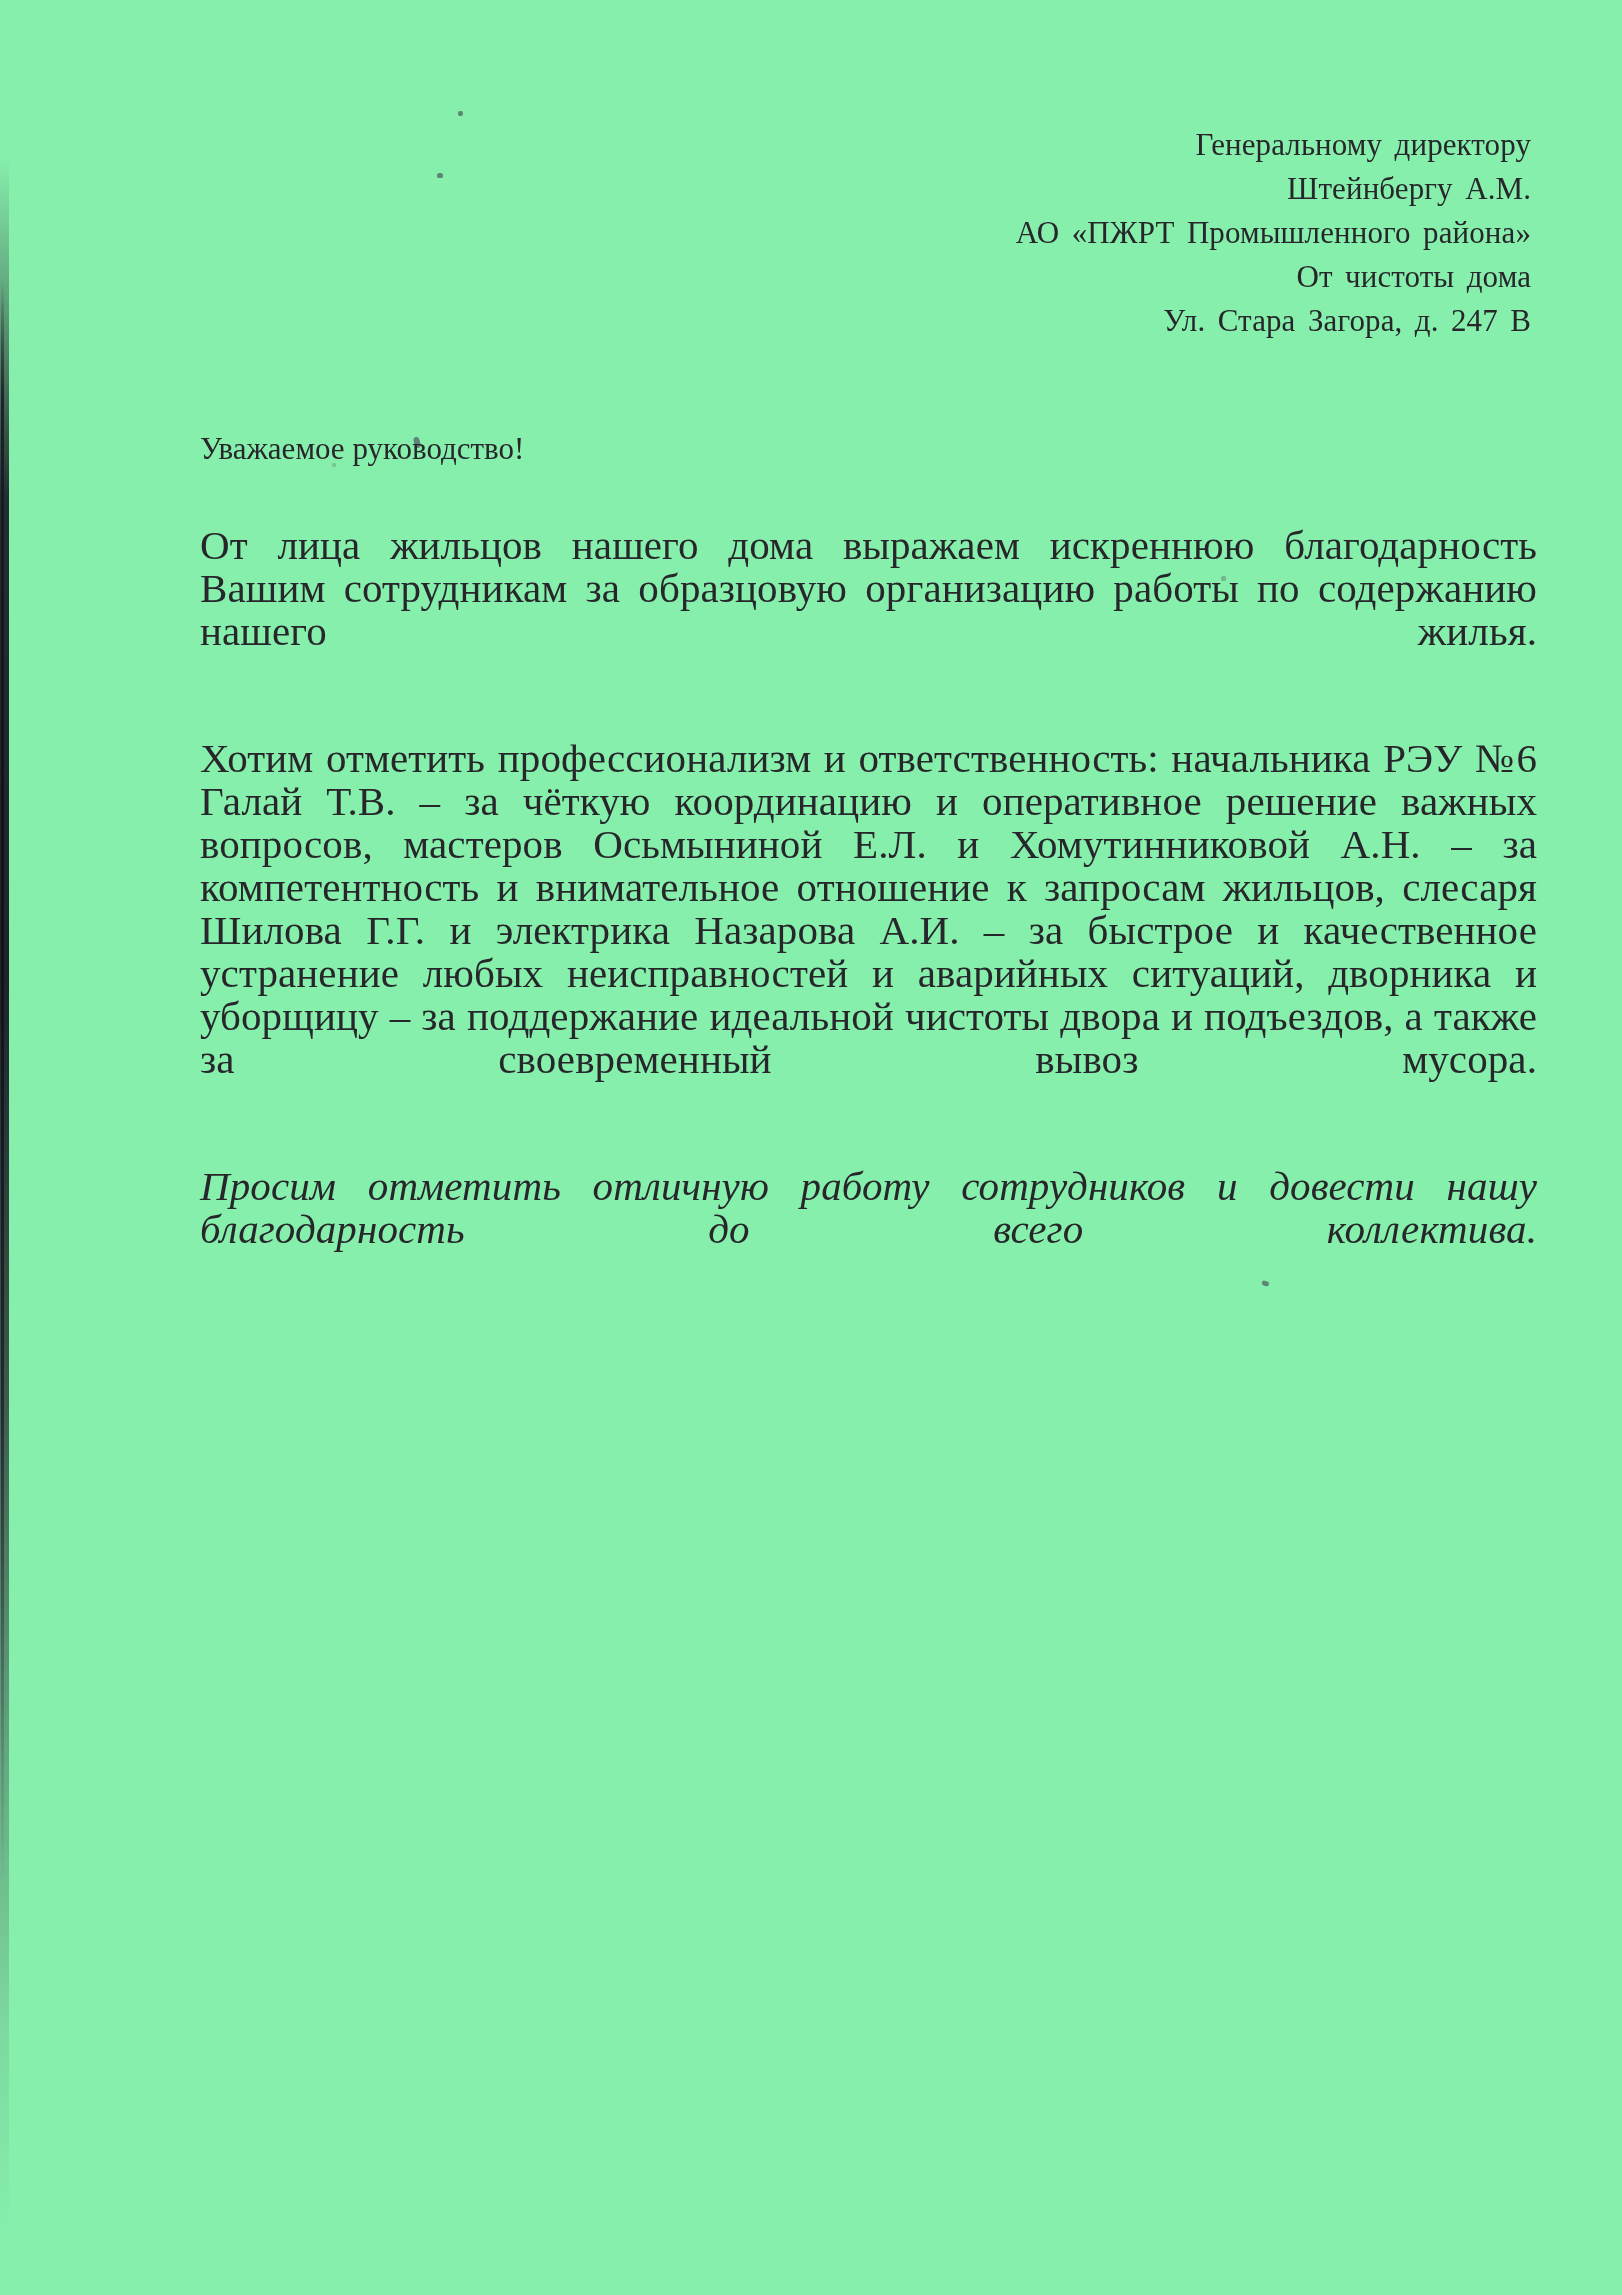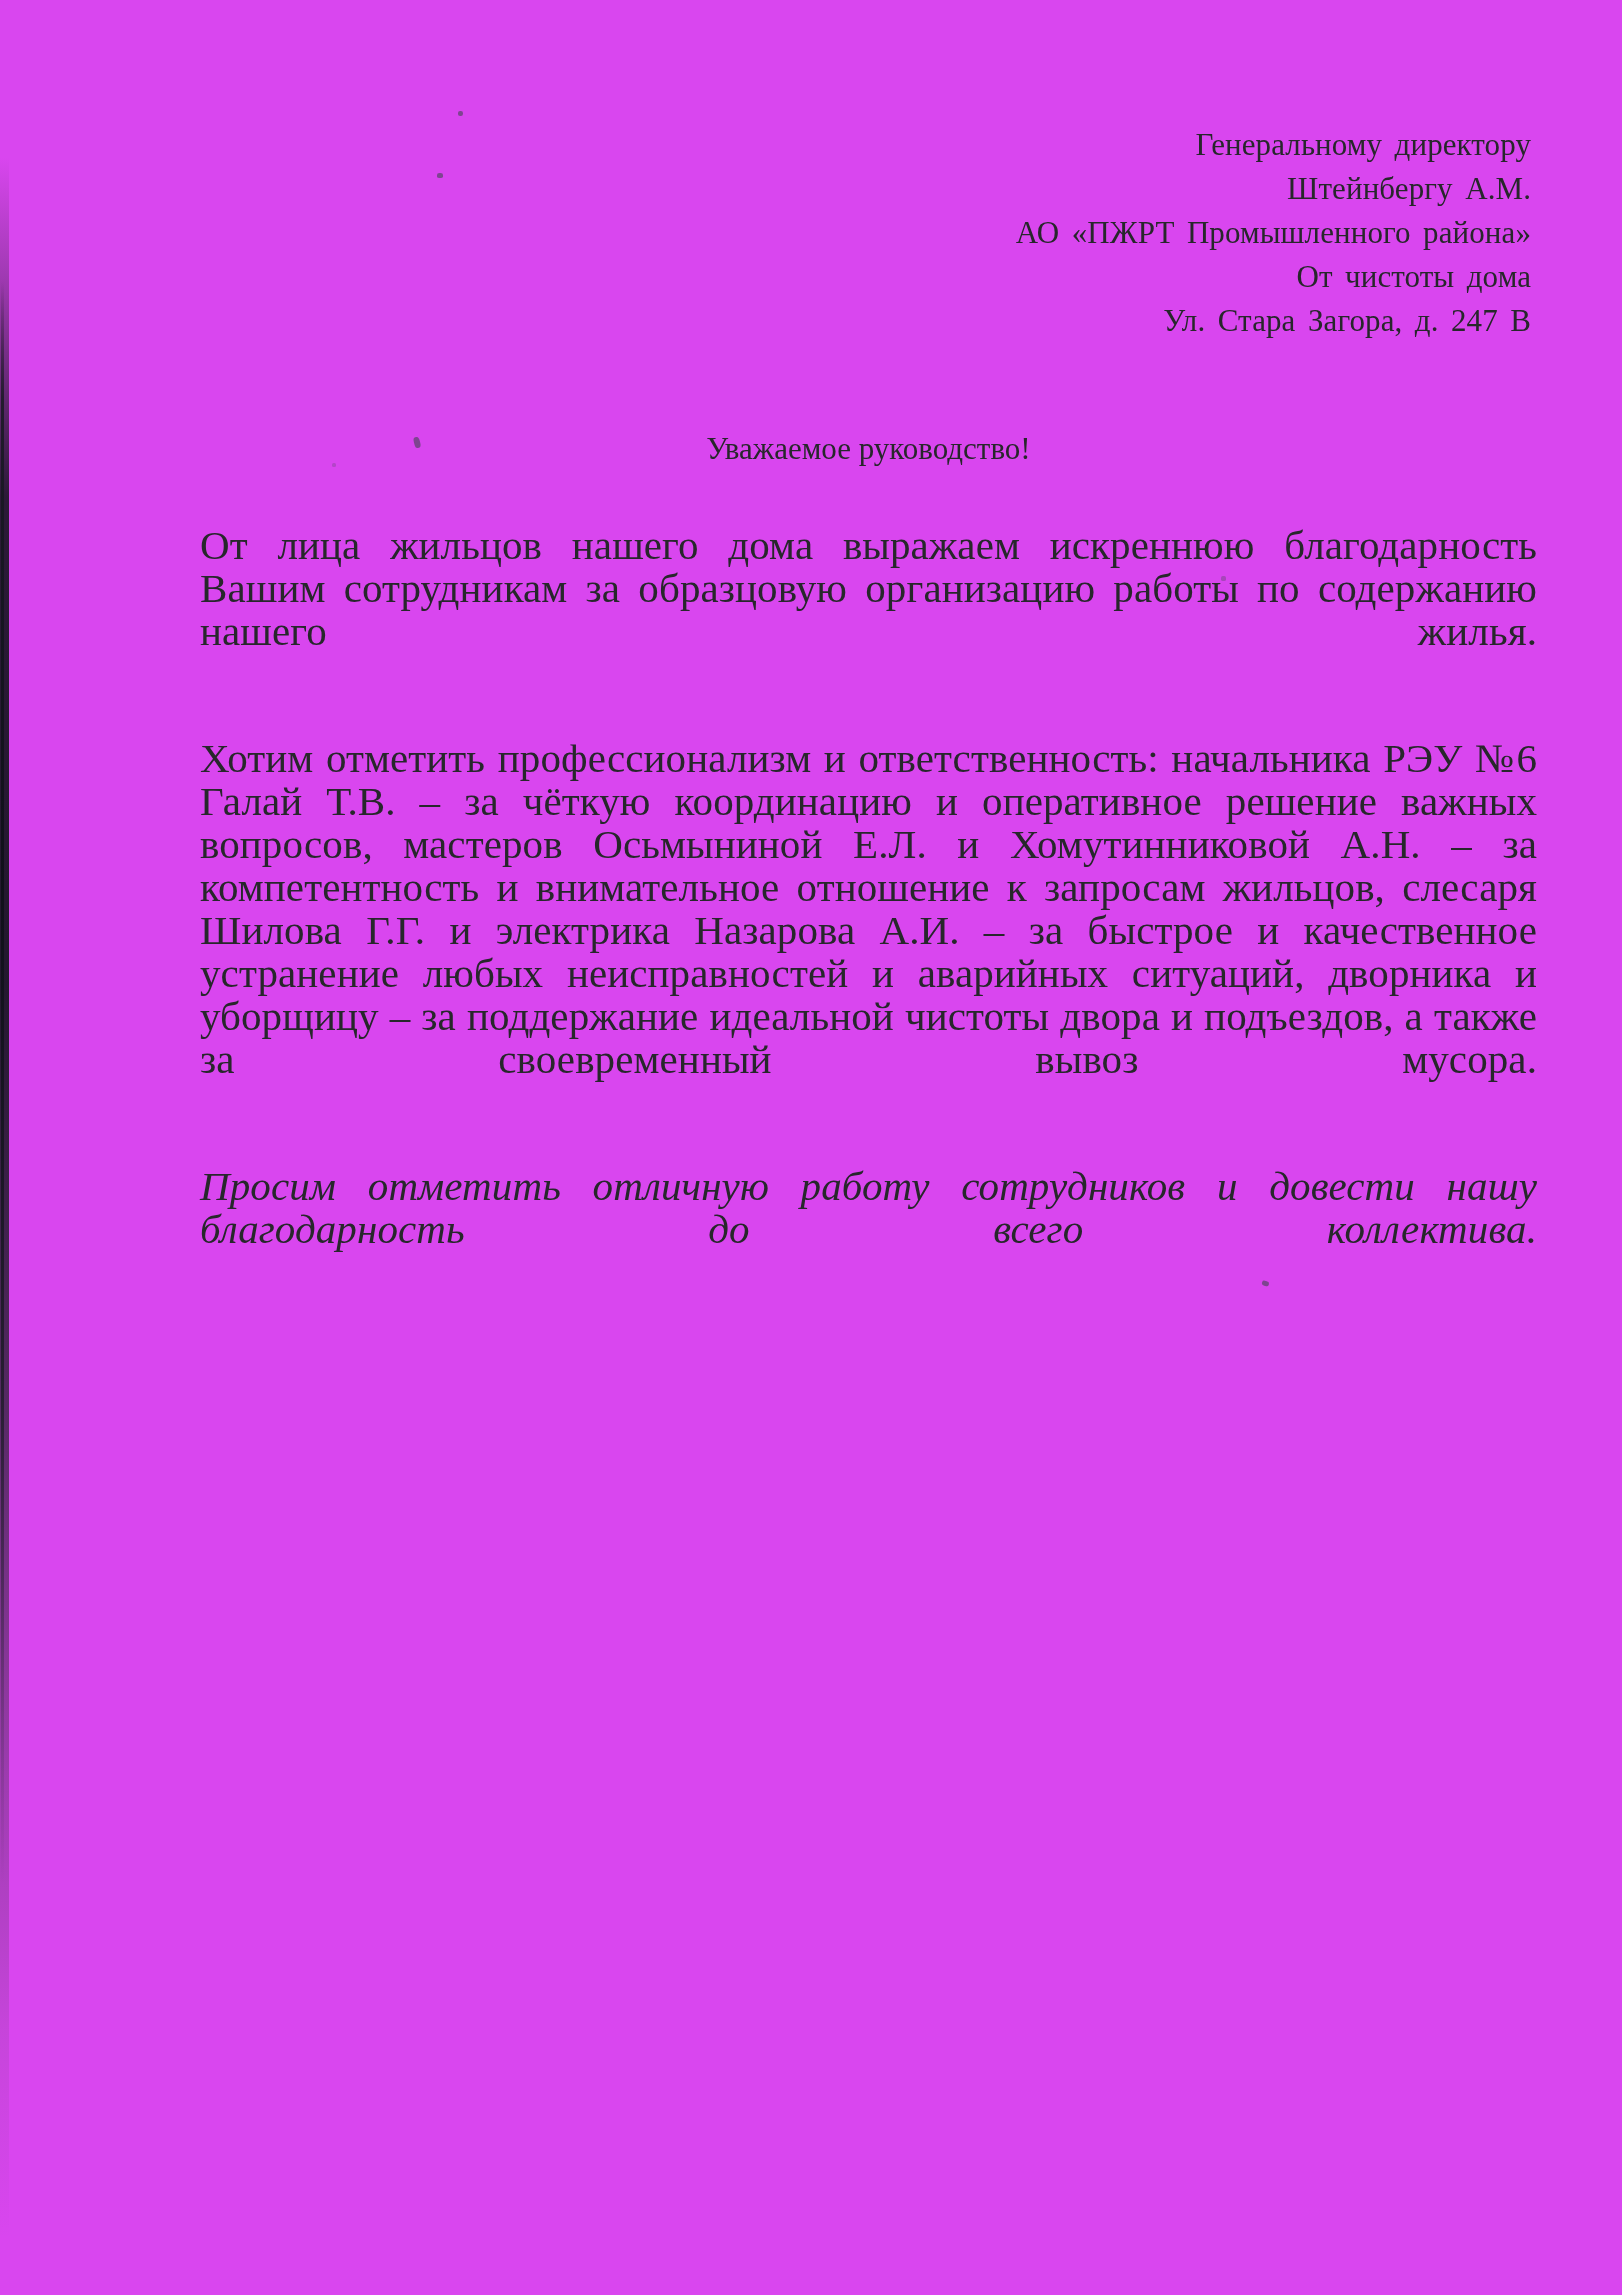--- a/index.html
+++ b/index.html
@@ -5,21 +5,21 @@
   html, body {
     margin: 0;
     padding: 0;
     background: #ffffff;
   }
 
   .page {
     position: relative;
     width: 1623px;
     height: 2295px;
-    background: #d946ef;
+    background: #86efac;
     overflow: hidden;
     font-family: "Liberation Serif", "DejaVu Serif", serif;
     color: #27272b;
   }
 
   
   .scan-edge {
     position: absolute;
     left: 0;
     top: 0;
@@ -74,21 +74,21 @@
     position: absolute;
     left: 200px;
     top: 429px;
     width: 1337px;
   }
 
   .salutation {
     font-size: 31px;
     line-height: 39px;
     margin: 0 0 56px 0;
-    text-align: center;
+    text-align: left;
   }
 
   p.para {
     margin: 0 0 41px 0;
     font-size: 41px;
     line-height: 43px;
     text-align: justify;
     text-justify: inter-word;
     letter-spacing: 0.1px;
   }

